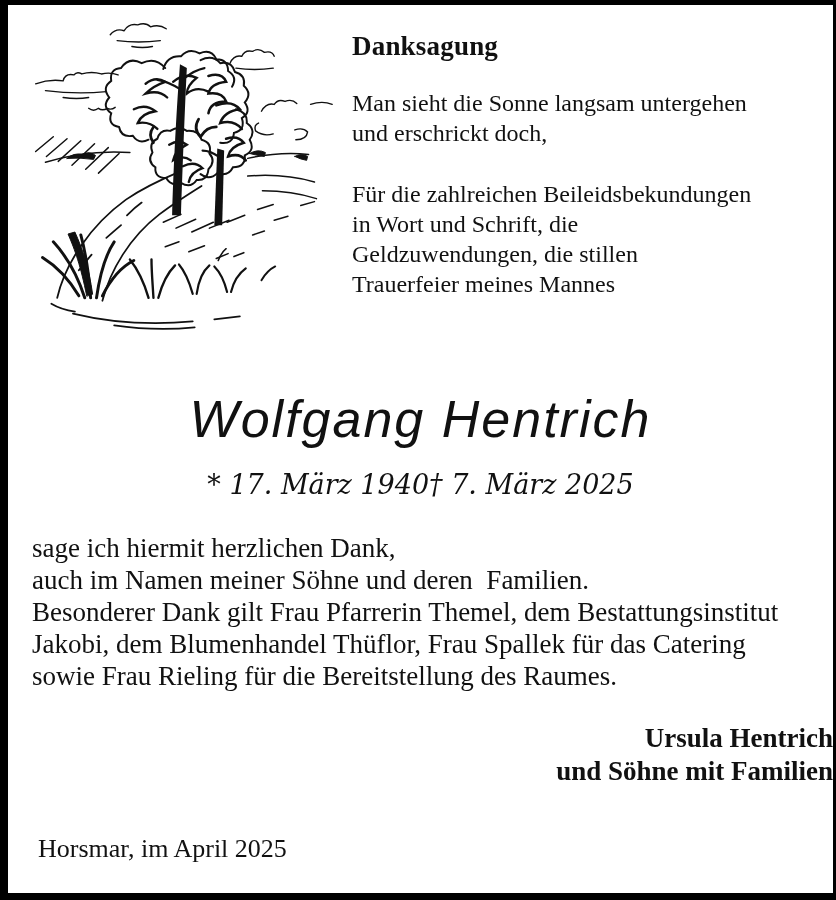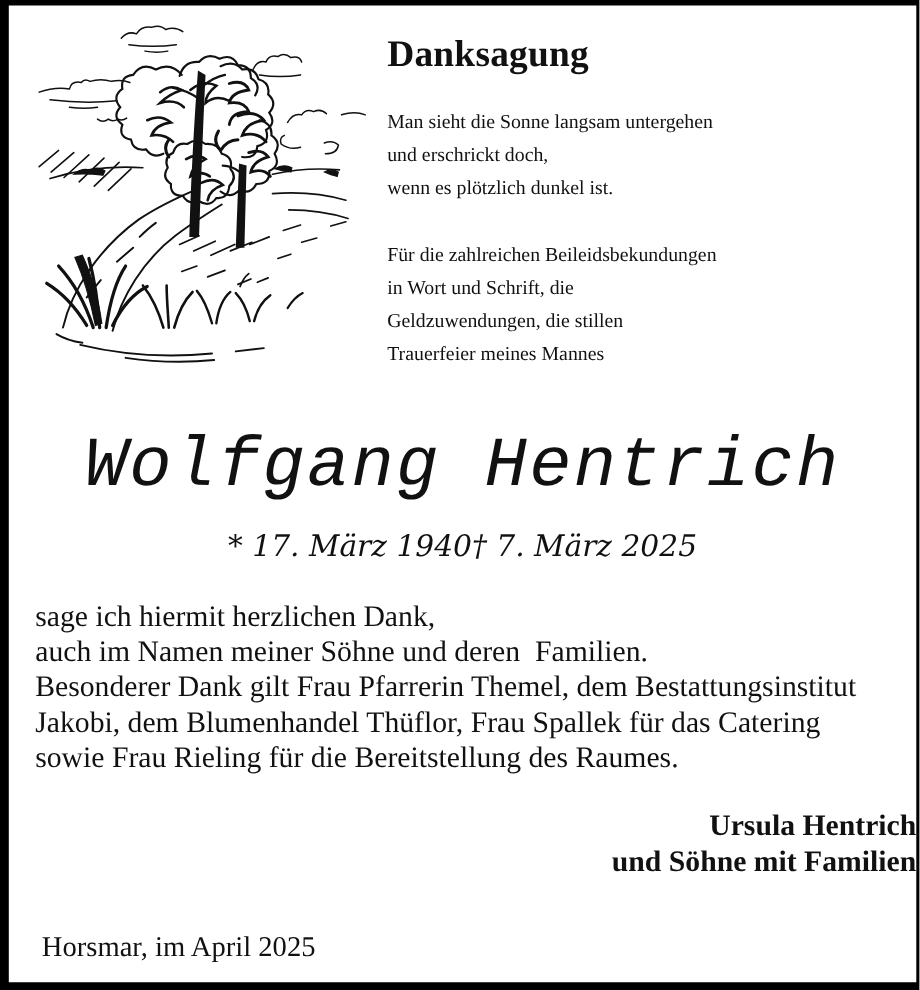--- a/index.html
+++ b/index.html
@@ -27,38 +27,38 @@
     height: 334px;
     flex: 0 0 auto;
   }
   .illustration-wrap svg { width: 100%; height: 100%; }
   .right-col {
     flex: 1;
     padding-left: 12px;
     padding-top: 18px;
   }
   .headline {
-    font-size: 34px;
+    font-size: 27px;
     font-weight: bold;
     letter-spacing: 0.2px;
     margin-bottom: 26px;
   }
   .poem-line, .intro-line {
-    font-size: 18px;
+    font-size: 24px;
     line-height: 30px;
     white-space: pre-wrap;
   }
   .intro-block { margin-top: 31px; }
   .name-line {
     margin-top: 38px;
     text-align: center;
-    font-family: Liberation Mono, monospace;
+    font-family: Liberation Sans, sans-serif;
     font-style: italic;
     font-weight: 400;
-    font-size: 64px;
+    font-size: 52px;
     letter-spacing: 2px;
   }
   .dates-line {
     margin-top: 20px;
     text-align: center;
     font-family: "DejaVu Serif", serif;
     font-style: italic;
     font-size: 27px;
   }
   .dates-line .birth { }
@@ -207,21 +207,20 @@
         </g>
       </svg>
     </div>
 
     <div class="right-col">
       <div class="headline">Danksagung</div>
 
       <div class="poem-block">
         <div class="poem-line">Man sieht die Sonne langsam untergehen</div>
         <div class="poem-line">und erschrickt doch,</div>
-        <div class="poem-line">wenn es plötzlich dunkel ist.</div>
       </div>
 
       <div class="intro-block">
         <div class="intro-line">Für die zahlreichen Beileidsbekundungen</div>
         <div class="intro-line">in Wort und Schrift, die</div>
         <div class="intro-line">Geldzuwendungen, die stillen</div>
         <div class="intro-line">Trauerfeier meines Mannes</div>
       </div>
     </div>
   </div>

